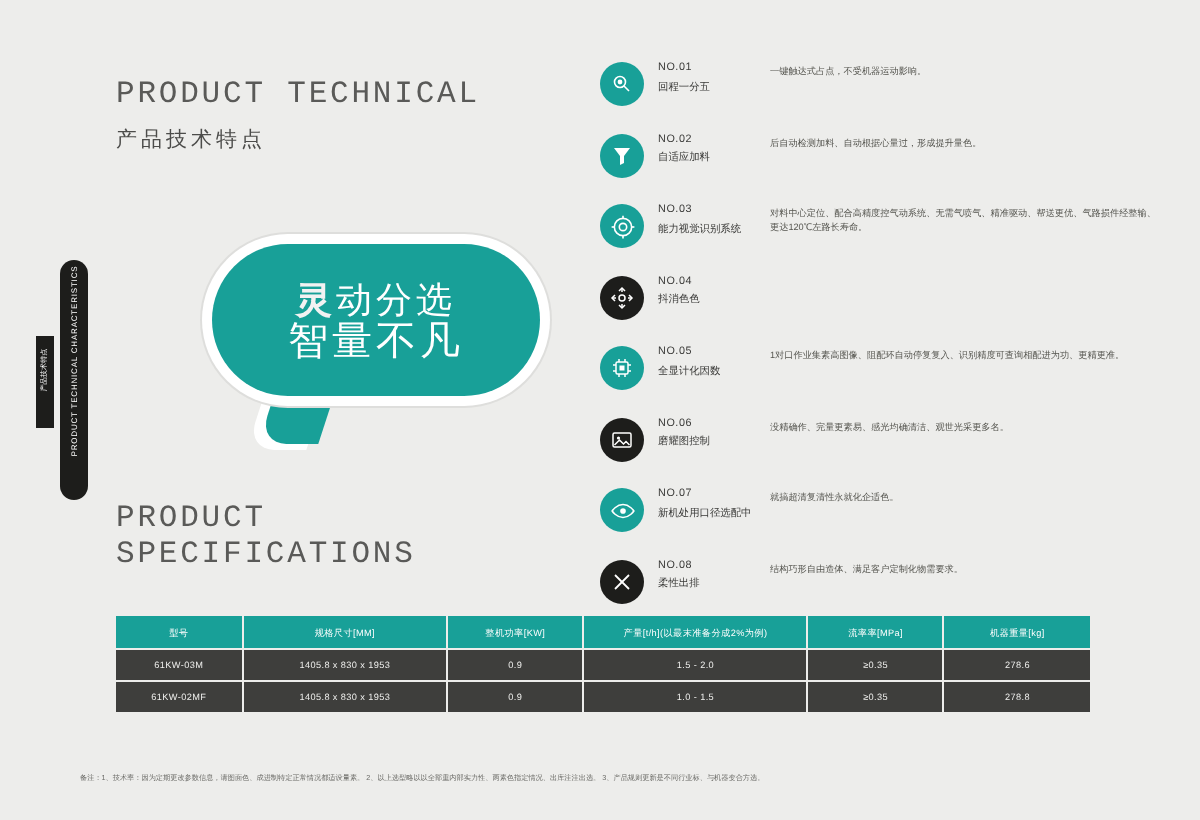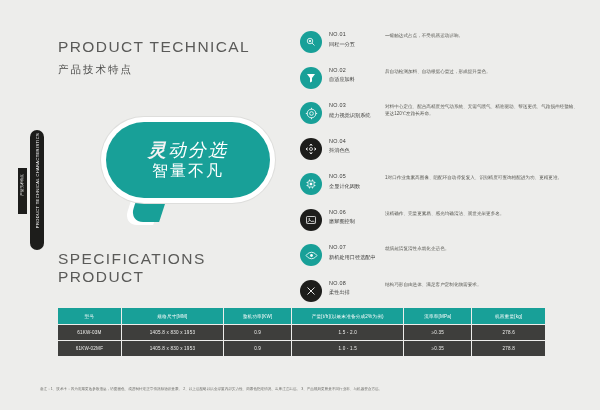--- a/index.html
+++ b/index.html
@@ -31,21 +31,21 @@
   }
   .left-tab2-text{
     position:absolute;left:-19px;top:15px;width:46px;
     transform:rotate(-90deg);
     color:#fff;font-size:3.6px;text-align:center;white-space:nowrap;
   }
   
   .h-block{position:absolute;}
   .h-en{
     color:#5a5a58;font-size:15.5px;letter-spacing:1.4px;line-height:18px;
-    font-family:Liberation Sans, sans-serif;font-weight:400;
+    font-family:Liberation Mono, monospace;font-weight:400;
   }
   .h-cn{
     color:#4c4c4a;font-size:10.5px;letter-spacing:2px;margin-top:7px;
   }
   
   .bubble-wrap{position:absolute;left:98px;top:118px;width:180px;height:115px;}
   .bubble{
     position:absolute;left:8px;top:4px;width:164px;height:76px;
     background:#18a098;border-radius:38px 38px 38px 38px;
     box-shadow:0 0 0 5px #fff, 0 0 0 6px #dededc;
@@ -55,23 +55,23 @@
     background:#18a098;
     border-radius:0 0 0 14px;
     transform:skewX(-18deg);
     box-shadow:-5px 3px 0 0 #fff;
   }
   .bubble-txt{
     position:absolute;left:8px;top:4px;width:164px;height:76px;
     display:flex;flex-direction:column;align-items:center;justify-content:center;
     z-index:3;
   }
-  .bubble-l1{font-size:18px;color:#ffffff;letter-spacing:2px;line-height:22px;font-style:italic;}
+  .bubble-l1{font-size:18px;color:#ffffff;letter-spacing:2px;line-height:22px;}
   .bubble-l1 b{color:#f2f2f2;font-weight:700;}
-  .bubble-l2{font-size:16px;color:#ffffff;letter-spacing:2px;line-height:20px;text-align:right;}
+  .bubble-l2{font-size:20px;color:#ffffff;letter-spacing:2px;line-height:20px;text-align:right;}
   
   .features{position:absolute;left:300px;top:30px;width:280px;}
   .f-row{display:flex;align-items:flex-start;margin-bottom:7.5px;height:28px;}
   .f-icon{
     width:22px;height:22px;border-radius:50%;
     display:flex;align-items:center;justify-content:center;
     flex:0 0 22px;margin-top:1px;
   }
   .f-icon svg{display:block;}
   .f-mid{width:52px;margin-left:7px;padding-top:1px;}
@@ -121,22 +121,22 @@
   <div class="bubble-wrap">
     <div class="bubble-tail"></div>
     <div class="bubble"></div>
     <div class="bubble-txt">
       <div class="bubble-l1"><b>灵</b><span>动分选</span></div>
       <div class="bubble-l2">智量不凡</div>
     </div>
   </div>
 
   <div class="h-block" style="left:58px;top:250px;">
+    <div class="h-en">PRODUCT</div>
     <div class="h-en">SPECIFICATIONS</div>
-    <div class="h-en">PRODUCT</div>
   </div>
 
   <div class="features">
 
     <div class="f-row">
       <div class="f-icon" style="background:#18a098;">
         <svg width="12" height="12" viewBox="0 0 24 24" fill="none" stroke="#ffffff" stroke-width="1.6">
             <circle cx="10" cy="10" r="5.5"></circle>
             <line x1="14" y1="14" x2="19" y2="19"></line>
             <circle cx="10" cy="10" r="1.6" fill="#fff"></circle>

